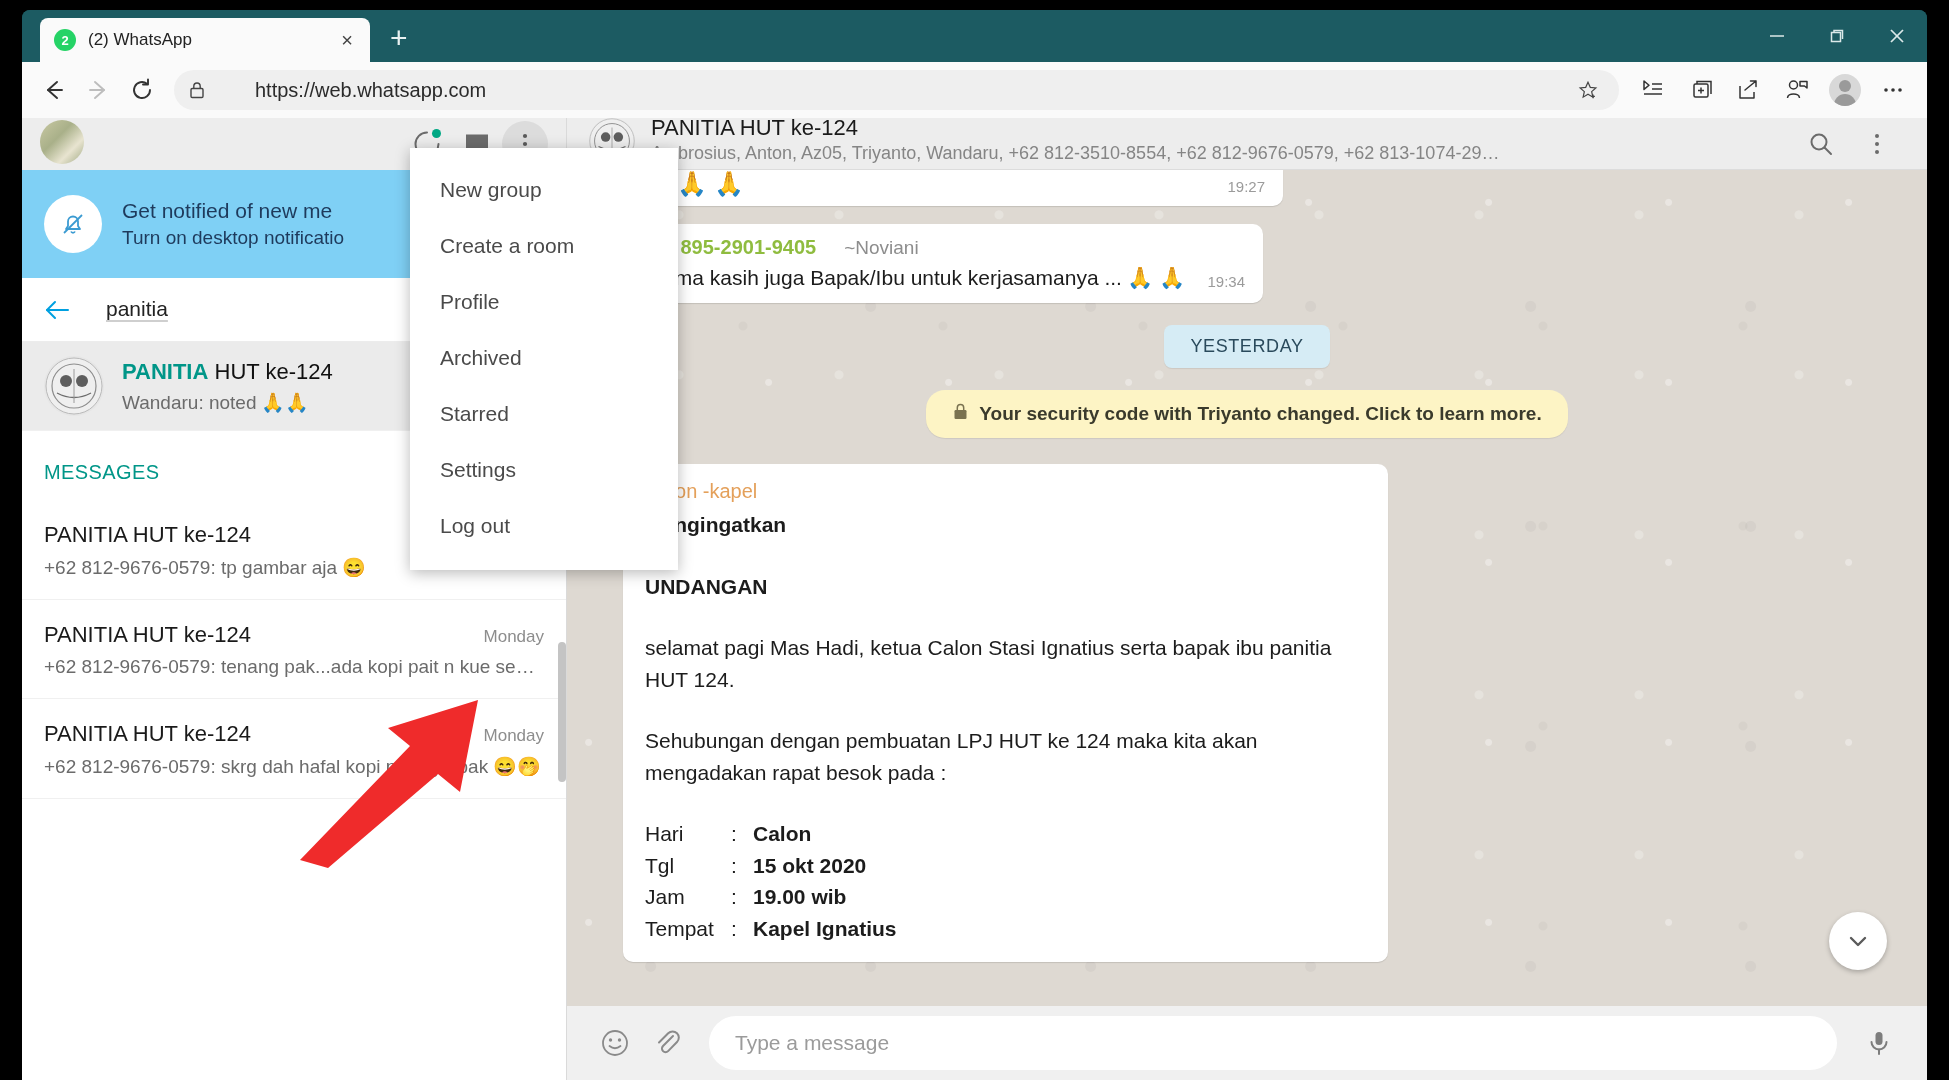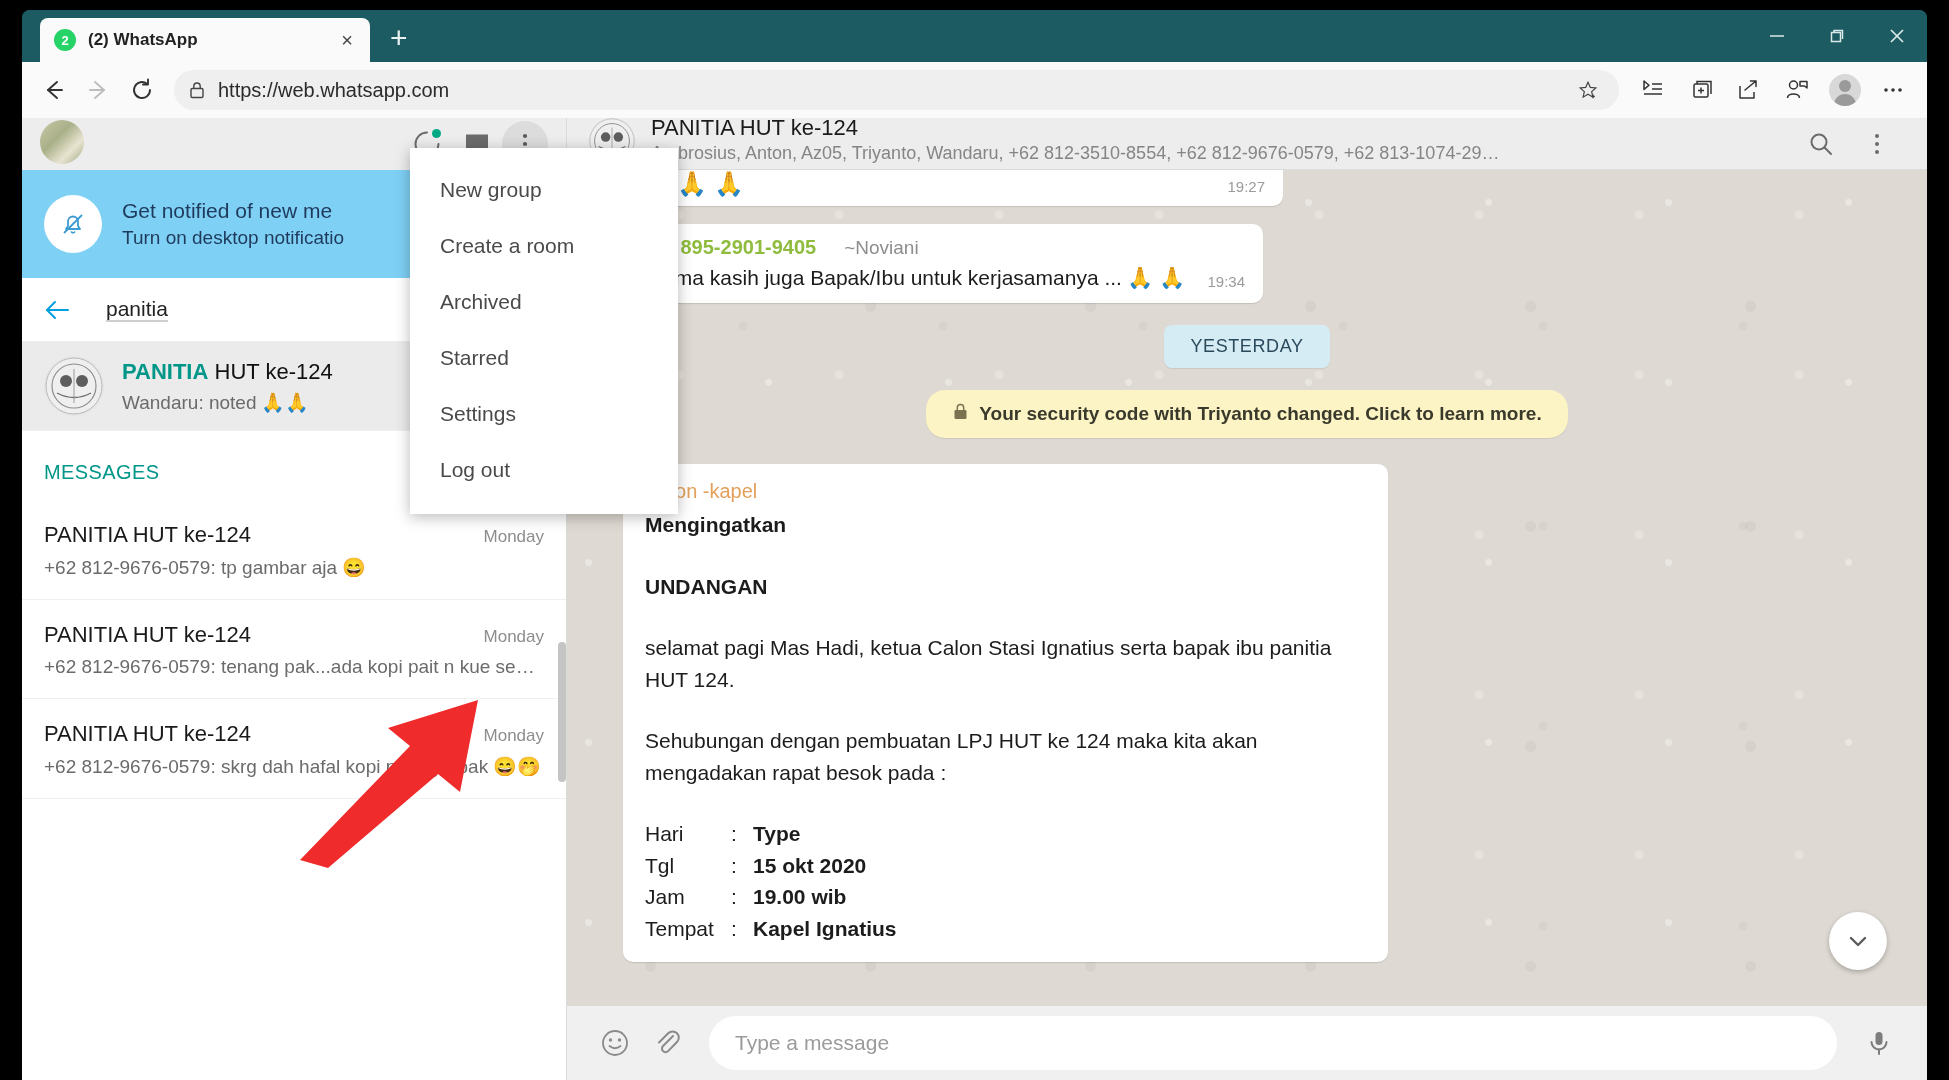--- a/index.html
+++ b/index.html
@@ -40,21 +40,20 @@
     background: #25d366;
     color: #fff; font-size: 13px; font-weight: bold;
     display: flex; align-items: center; justify-content: center;
     flex: 0 0 auto;
   }
   #tab-title {
     margin-left: 12px;
     font-size: 17px; color: #222;
     white-space: nowrap; overflow: hidden; text-overflow: ellipsis;
     flex: 1 1 auto;
-    font-weight: bold;
   }
   #tab-close {
     font-size: 20px; color: #444; line-height: 1;
     width: 26px; text-align: center; flex: 0 0 auto;
     cursor: pointer;
   }
   #new-tab-btn {
     position: absolute;
     left: 368px; top: 14px;
     font-size: 30px; color: #e9f1f1; line-height: 28px;
@@ -91,20 +90,21 @@
     background: #efefef;
     border-radius: 20px;
     display: flex; align-items: center;
     padding: 0 14px;
   }
   #lock-icon { margin-right: 12px; display:flex; align-items:center; }
   #url-text {
     font-size: 20px; color: #2b2b2b;
     white-space: nowrap; overflow: hidden; text-overflow: ellipsis;
     flex: 1 1 auto;
+    margin-left: 37px;
   }
   #star-btn { width: 34px; display:flex; align-items:center; justify-content:center; cursor:pointer; }
   .tool-icon {
     width: 48px; height: 48px;
     display: flex; align-items: center; justify-content: center;
     cursor: pointer; flex: 0 0 auto;
   }
   #account-avatar {
     width: 32px; height: 32px; border-radius: 50%;
     background: #d8d8d8; position: relative; overflow: hidden;
@@ -687,21 +687,21 @@
           <div class="long-gap"></div>
           <div class="long-p bold">UNDANGAN</div>
           <div class="long-gap"></div>
           <div class="long-p">selamat pagi Mas Hadi, ketua Calon Stasi Ignatius serta  bapak ibu panitia HUT 124.</div>
           <div class="long-gap"></div>
           <div class="long-p">Sehubungan dengan pembuatan LPJ HUT ke 124 maka kita akan mengadakan rapat besok pada :</div>
           <div class="long-gap"></div>
           <div class="kv">
             <span class="k">Hari</span>
             <span class="sep">:</span>
-            <span class="v">Type</span>
+            <span class="v">Calon</span>
           </div>
           <div class="kv">
             <span class="k">Tgl</span>
             <span class="sep">:</span>
             <span class="v">15 okt 2020</span>
           </div>
           <div class="kv">
             <span class="k">Jam</span>
             <span class="sep">:</span>
             <span class="v">19.00 wib</span>
@@ -741,20 +741,21 @@
             <path d="M7.5 14 a7.5 7.5 0 0 0 15 0" fill="none" stroke="#7d7d7d" stroke-width="2" stroke-linecap="round"></path>
             <line x1="15" y1="21.5" x2="15" y2="26" stroke="#7d7d7d" stroke-width="2" stroke-linecap="round"></line>
           </svg>
         </div>
       </div>
     </div>
 
     <div id="dropdown-menu">
       <div class="menu-item">New group</div>
       <div class="menu-item">Create a room</div>
+      <div class="menu-item">Profile</div>
       <div class="menu-item">Archived</div>
       <div class="menu-item">Starred</div>
       <div class="menu-item">Settings</div>
       <div class="menu-item">Log out</div>
     </div>
 
     <svg id="red-arrow" viewBox="0 0 340 290">
       <path d="M8 282 L118 168 L96 150 L186 122 L168 214 L146 196 L36 290 Z" fill="#ef2b2b"></path>
     </svg>
 

